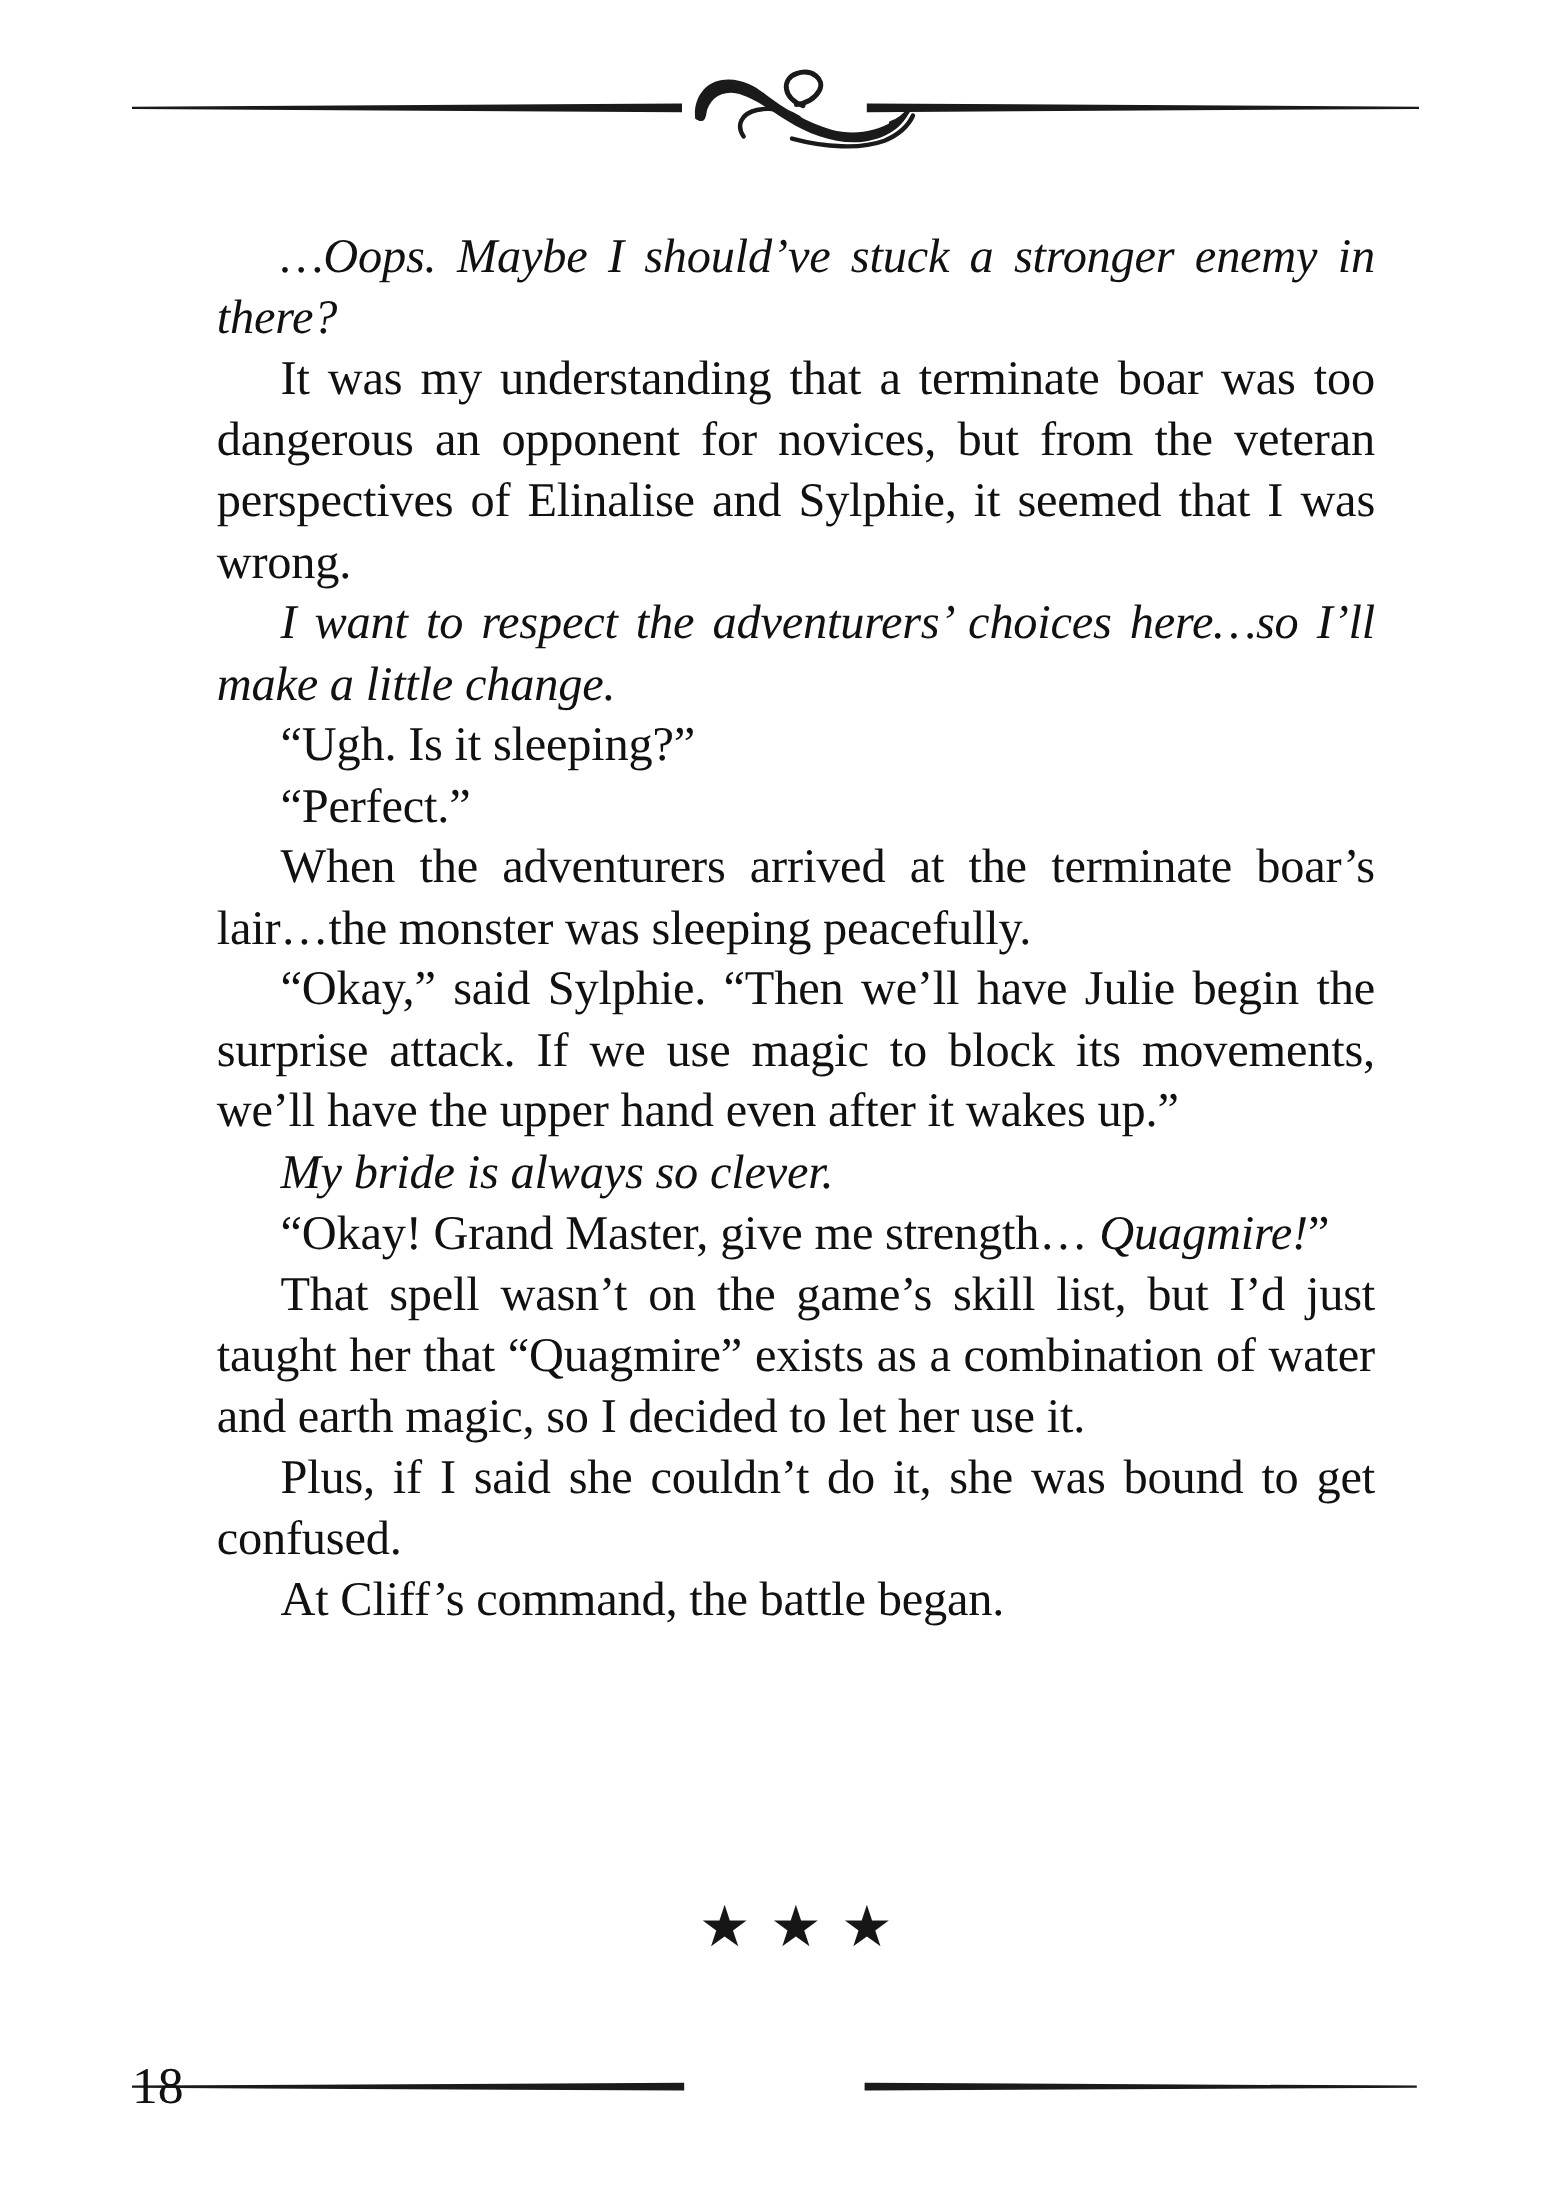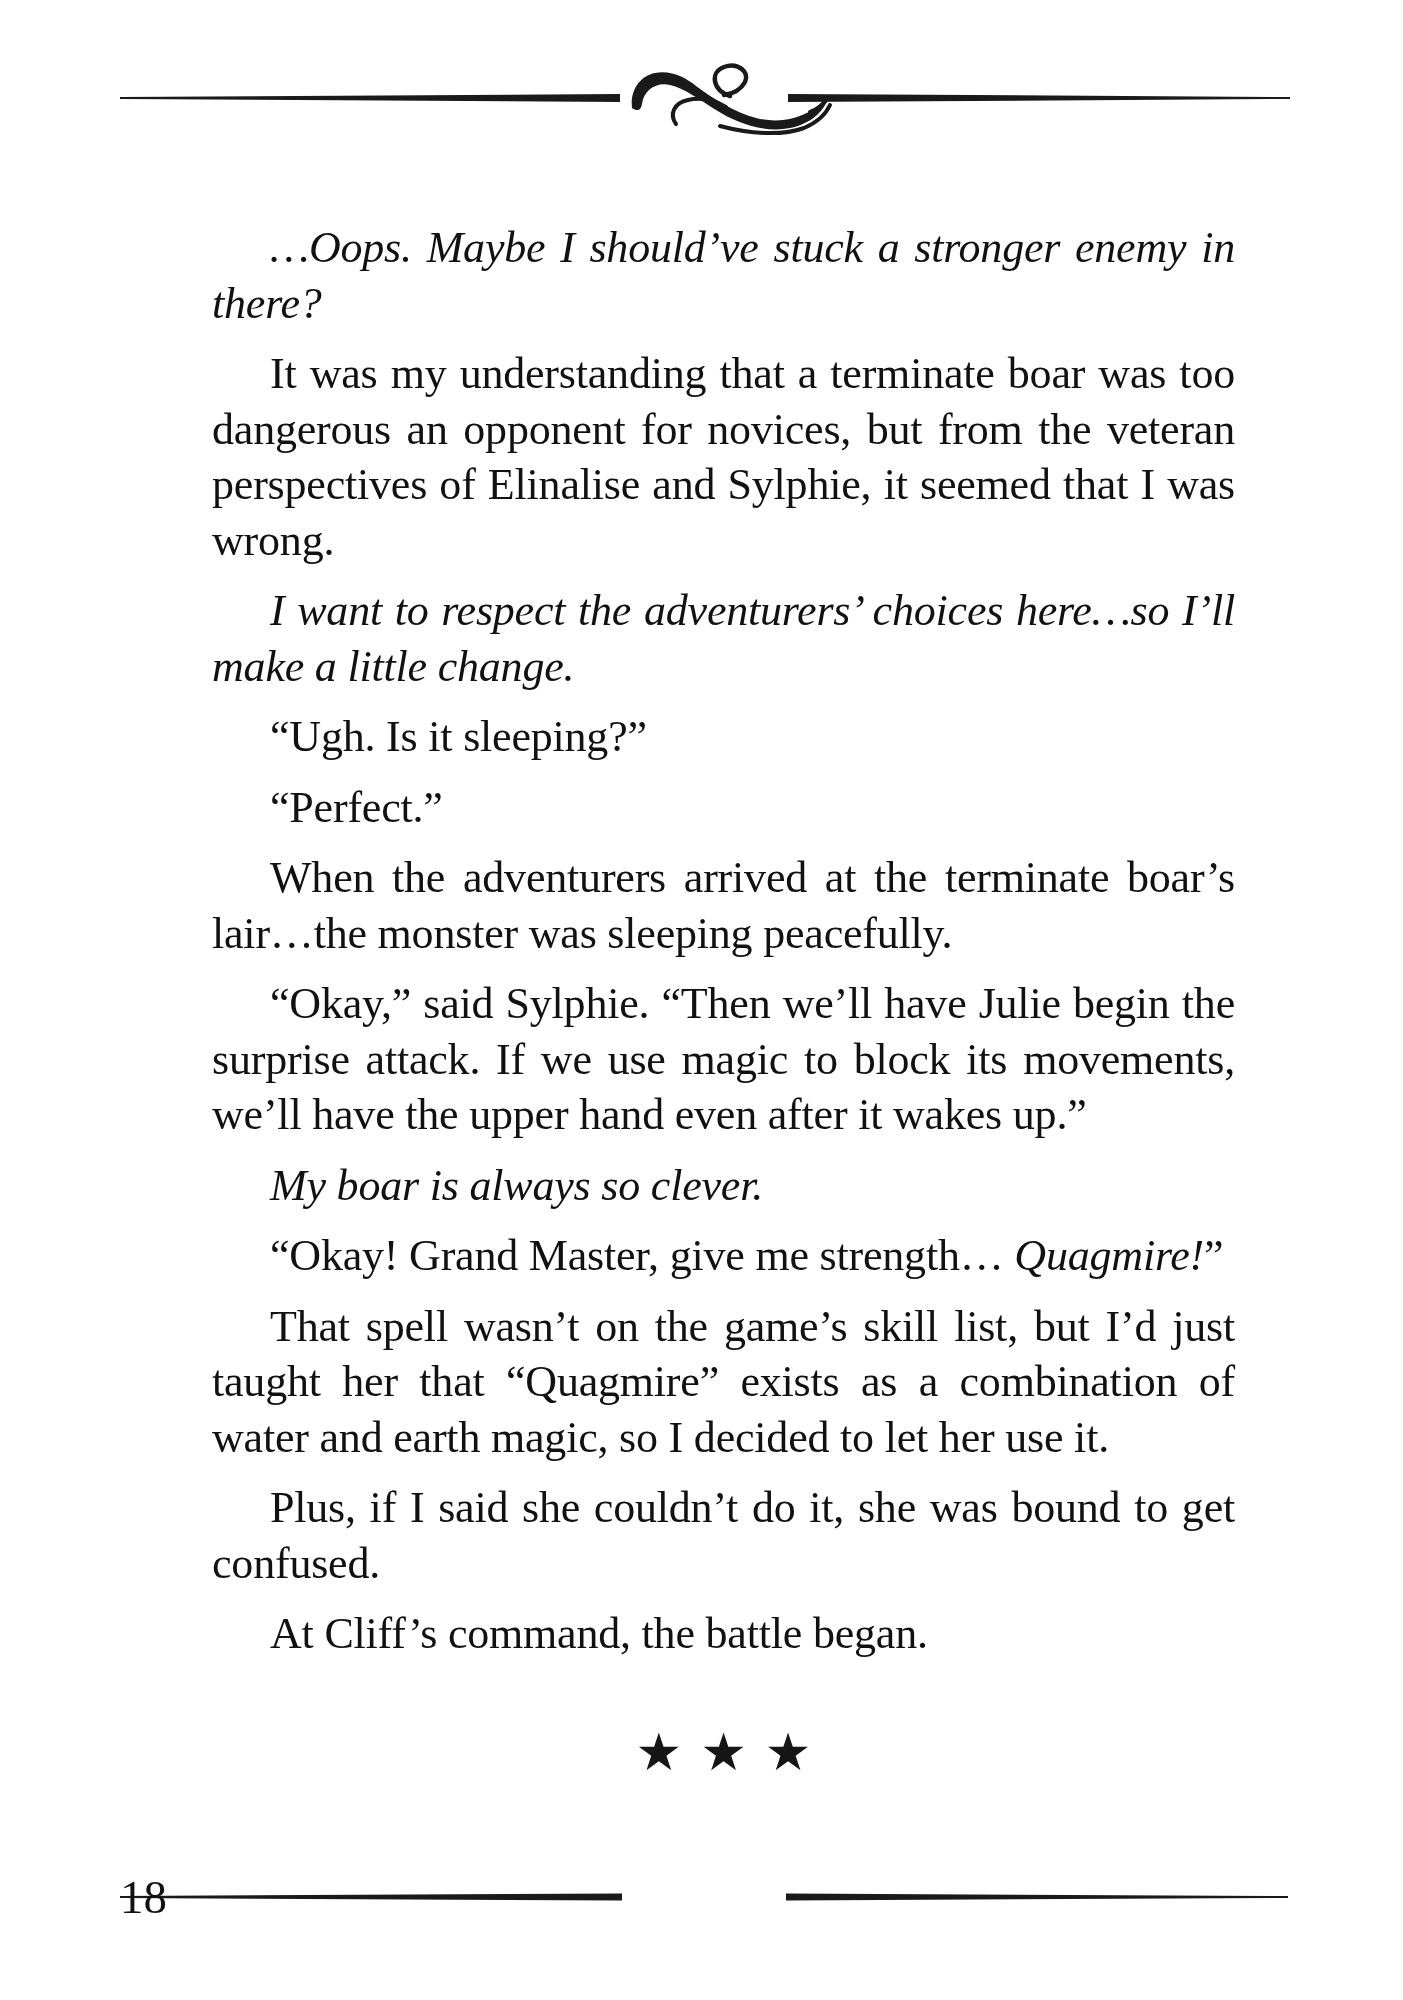--- a/index.html
+++ b/index.html
@@ -18,21 +18,21 @@
 
   
   .text-block {
     position: absolute;
     left: 197px; top: 205px; width: 1053px;
     font-size: 44px;
     line-height: 55.5px;
     text-align: justify;
     letter-spacing: -0.2px;
   }
-  .text-block p { margin: 15px; padding: 0; text-indent: 58px; }
+  .text-block p { margin: 0; padding: 0; text-indent: 58px; }
   .text-block .it { font-style: italic; }
 
   
   .scene-break {
     position: absolute;
     left: 197px; top: 1727px; width: 1053px;
     text-align: center;
     font-size: 52px; line-height: 52px;
     color: #161616;
   }
@@ -81,21 +81,21 @@
   </svg>
 
   <main class="text-block">
       <p><span class="it">…Oops. Maybe I should’ve stuck a stronger enemy in there?</span></p>
       <p><span>It was my understanding that a terminate boar was too dangerous an opponent for novices, but from the veteran perspectives of Elinalise and Sylphie, it seemed that I was wrong.</span></p>
       <p><span class="it">I want to respect the adventurers’ choices here…so I’ll make a little change.</span></p>
       <p><span>“Ugh. Is it sleeping?”</span></p>
       <p><span>“Perfect.”</span></p>
       <p><span>When the adventurers arrived at the terminate boar’s lair…the monster was sleeping peacefully.</span></p>
       <p><span>“Okay,” said Sylphie. “Then we’ll have Julie begin the surprise attack. If we use magic to block its movements, we’ll have the upper hand even after it wakes up.”</span></p>
-      <p><span class="it">My boar is always so clever.</span></p>
+      <p><span class="it">My bride is always so clever.</span></p>
       <p><span>“Okay! Grand Master, give me strength… </span><span class="it">Quagmire!</span><span>”</span></p>
       <p><span>That spell wasn’t on the game’s skill list, but I’d just taught her that “Quagmire” exists as a combination of water and earth magic, so I decided to let her use it.</span></p>
       <p><span>Plus, if I said she couldn’t do it, she was bound to get confused.</span></p>
       <p><span>At Cliff’s command, the battle began.</span></p>
     </main>
 
   <div class="scene-break"><span class="star">★</span><span class="star">★</span><span class="star">★</span></div>
 
   <svg class="footer-rules" viewBox="0 0 1172 36" aria-hidden="true">
     <polygon class="ink" points="0,16 502,13.5 502,20.5 0,18"></polygon>

